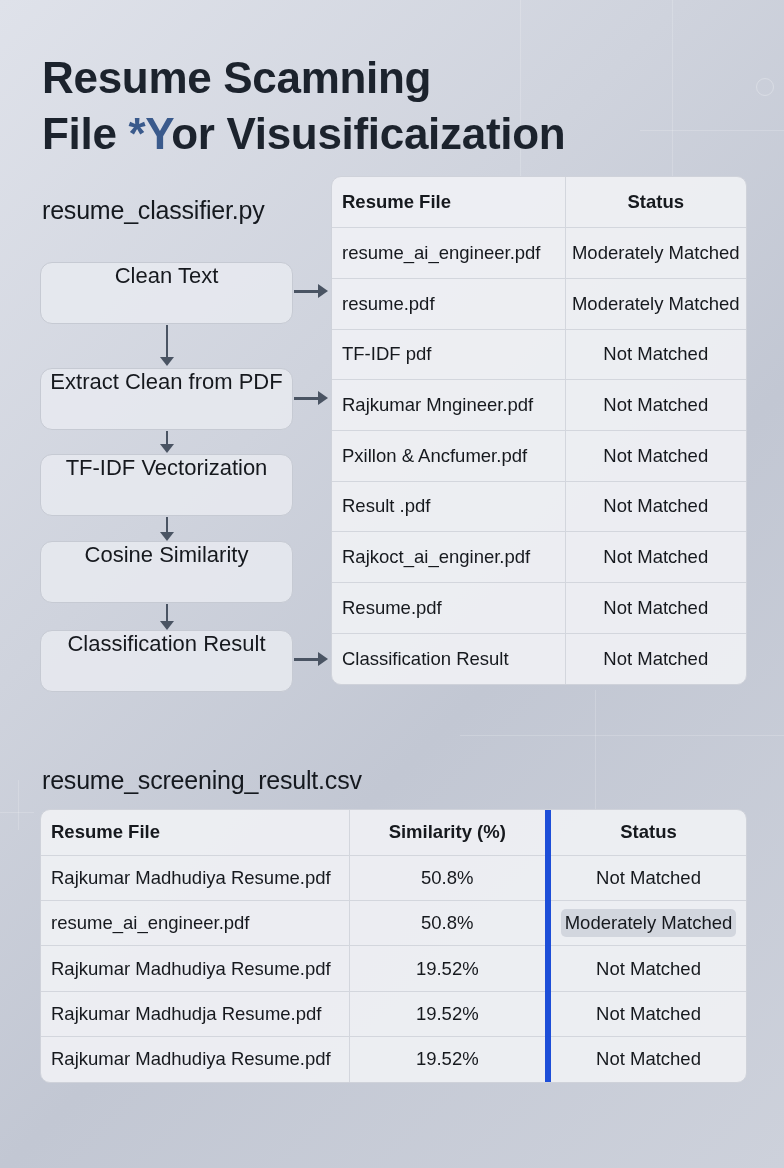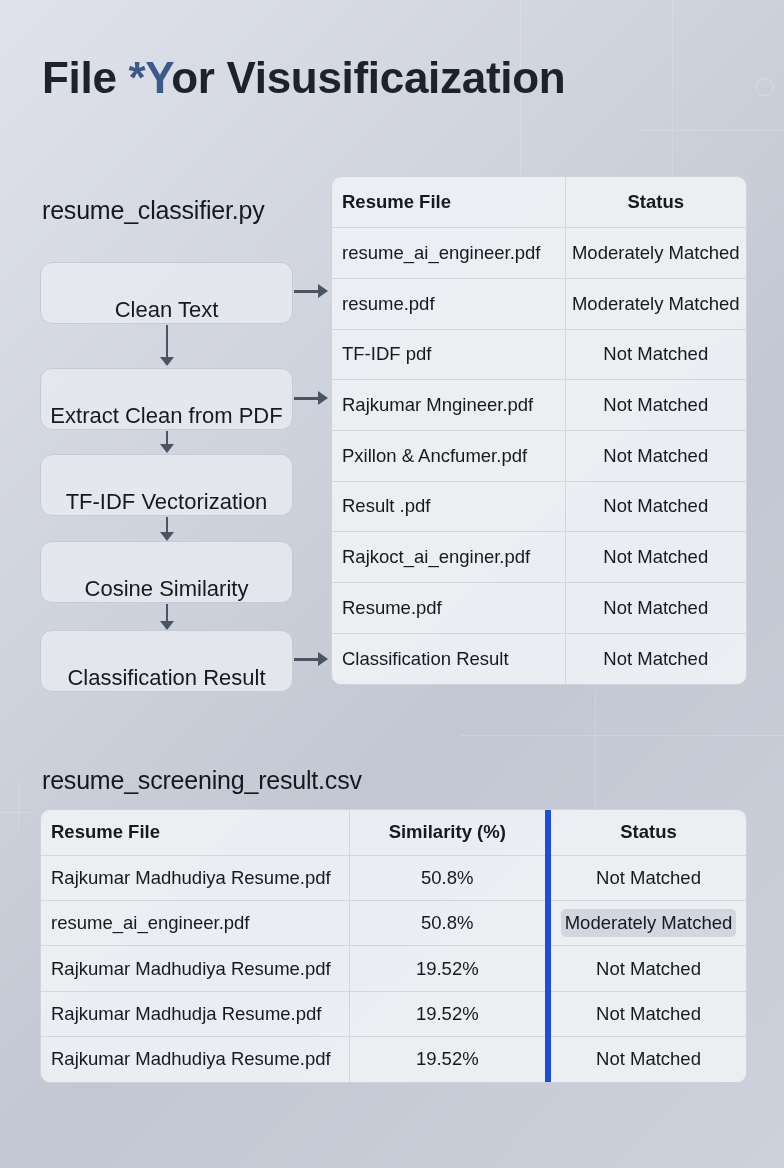--- a/index.html
+++ b/index.html
@@ -24,21 +24,21 @@
   .file-label {
     position: absolute; font-size: 25px; color: #15191f; letter-spacing: -0.2px;
   }
   .file-label.py { left: 42px; top: 196px; }
   .file-label.csv { left: 42px; top: 734px; margin-top: 32px; }
 
   .flow-box {
     position: absolute; left: 40px; width: 253px; height: 62px;
     background: rgba(232,234,240,0.85);
     border: 1px solid #c6cad3; border-radius: 12px;
-    display: flex; align-items: flex-end; justify-content: center;
+    display: flex; align-items: flex-start; justify-content: center;
     font-size: 22px; color: #16191e;
   }
   .arrow-down {
     position: absolute; left: 166px; width: 2px; background: #4a5463;
   }
   .arrow-down::after {
     content: ""; position: absolute; left: -6px; bottom: -3px;
     border-left: 7px solid transparent; border-right: 7px solid transparent;
     border-top: 9px solid #4a5463;
   }
@@ -89,20 +89,21 @@
 <div class="bg-line-v" style="left:520px;top:0;height:180px;"></div>
 <div class="bg-line-v" style="left:672px;top:0;height:180px;"></div>
 <div class="bg-line-h" style="left:640px;top:130px;width:144px;"></div>
 <div class="bg-circle" style="left:756px;top:78px;width:18px;height:18px;"></div>
 <div class="bg-line-v" style="left:18px;top:780px;height:50px;"></div>
 <div class="bg-line-h" style="left:0;top:812px;width:34px;"></div>
 <div class="bg-line-h" style="left:460px;top:735px;width:324px;"></div>
 <div class="bg-line-v" style="left:595px;top:690px;height:120px;"></div>
 
 <div class="title">
+  <div>Resume Scamning</div>
   <div><span>File </span><span class="accent">*Y</span><span>or Visusificaization</span></div>
 </div>
 
 <div class="file-label py">resume_classifier.py</div>
 
 <div class="flow-box" style="top:262px;">
     <span>Clean Text</span>
   </div>
 <div class="arrow-down" style="top:325px;height:38px;"></div>
 <div class="flow-box" style="top:368px;">

